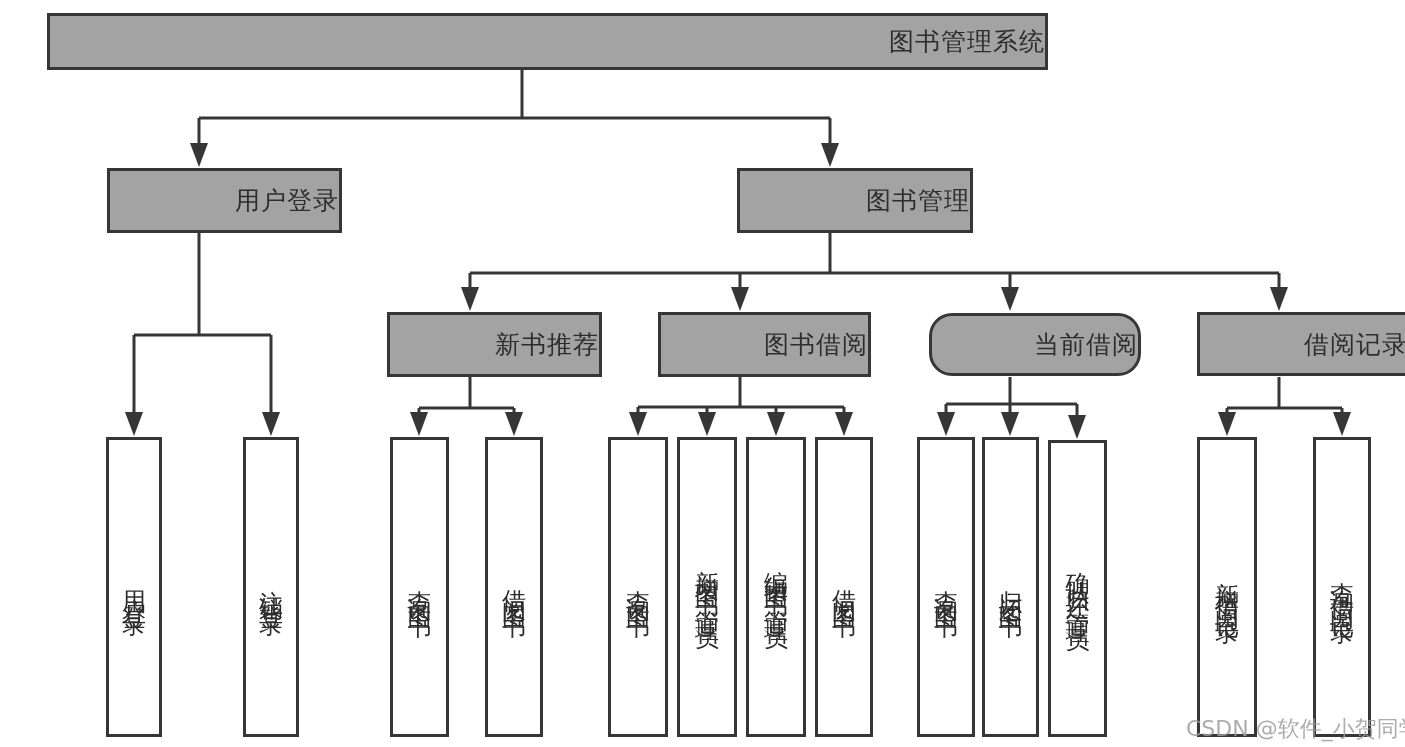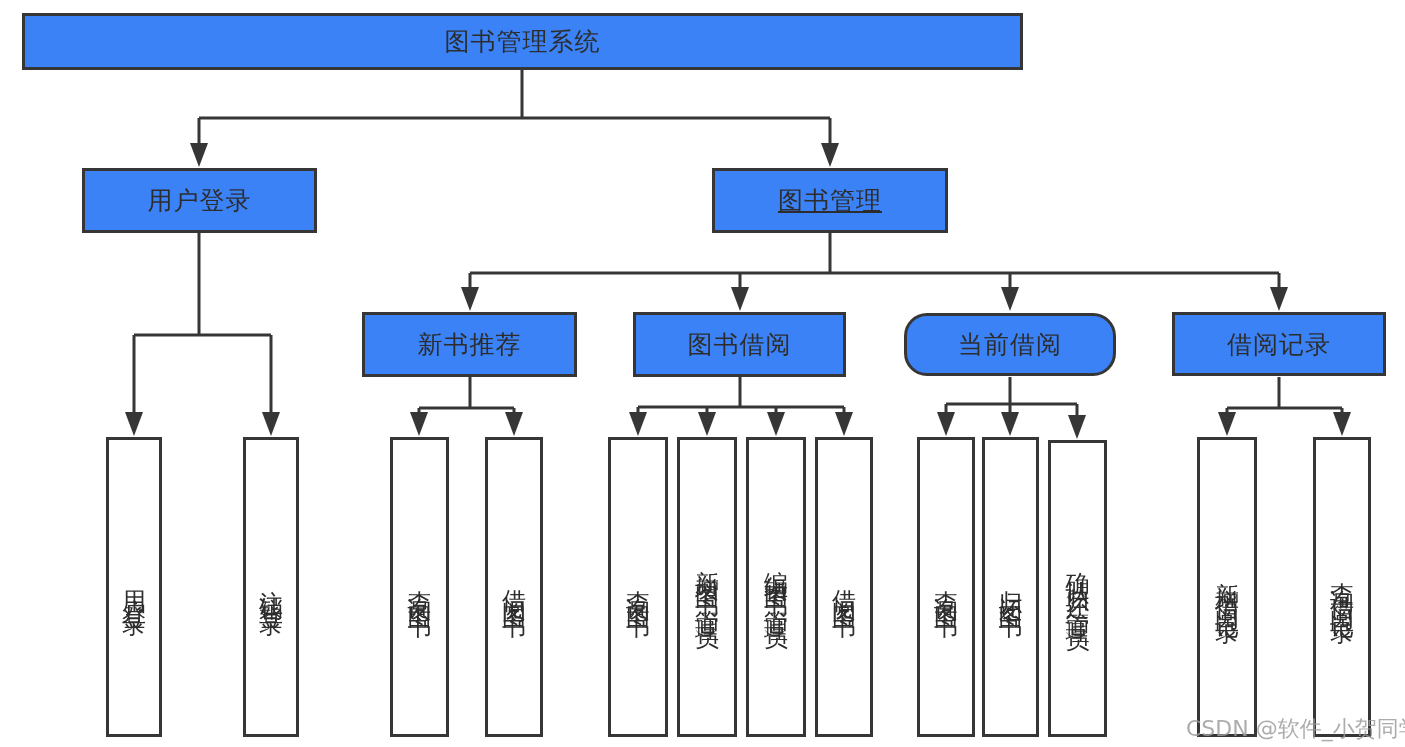--- a/index.html
+++ b/index.html
@@ -2,23 +2,23 @@
 <html><head>
 <meta charset="utf-8">
 <style>
   html,body{margin:0;padding:0;background:#ffffff;}
   .stage{
     position:relative;width:1405px;height:747px;background:#ffffff;overflow:hidden;
     font-family:"DejaVu Sans",sans-serif;color:#2d2d2d;
   }
   .wires{position:absolute;left:0;top:0;width:1405px;height:747px;}
   .hbox{
-    position:absolute;box-sizing:border-box;background:#3b82f6;border:3px solid #363636;
-    display:flex;align-items:center;justify-content:center;
-    font-size:25px;letter-spacing:1px;white-space:nowrap;z-index:2;
+    position:absolute;box-sizing:border-box;background:#a3a3a3;border:3px solid #363636;
+    display:flex;align-items:center;justify-content:flex-end;
+    font-size:25px;letter-spacing:1px;white-space:nowrap;z-index:2;margin-left:25px;
   }
   .vbox{
     position:absolute;box-sizing:border-box;background:#ffffff;border:3px solid #363636;
     display:flex;align-items:center;justify-content:center;
     top:437px;height:300px;z-index:2;
   }
   .vlabel{
     writing-mode:vertical-rl;text-orientation:mixed;
     font-size:24px;letter-spacing:8px;line-height:1;white-space:nowrap;color:#2d2d2d;
   }
@@ -72,21 +72,21 @@
     </g>
   </svg>
 
   <div class="hbox" style="left:22px;top:13px;width:1001px;height:57px;">
     <span>图书管理系统</span>
   </div>
 
   <div class="hbox" style="left:82px;top:168px;width:235px;height:65px;">
     <span>用户登录</span>
   </div>
-  <div class="hbox" style="left:712px;top:168px;width:236px;height:65px;text-decoration:underline;">
+  <div class="hbox" style="left:712px;top:168px;width:236px;height:65px;">
     <span>图书管理</span>
   </div>
 
   <div class="hbox" style="left:362px;top:312px;width:215px;height:65px;">
     <span>新书推荐</span>
   </div>
   <div class="hbox" style="left:633px;top:312px;width:213px;height:65px;">
     <span>图书借阅</span>
   </div>
   <div class="hbox" style="left:904px;top:313px;width:212px;height:63px;border-radius:23px;">

